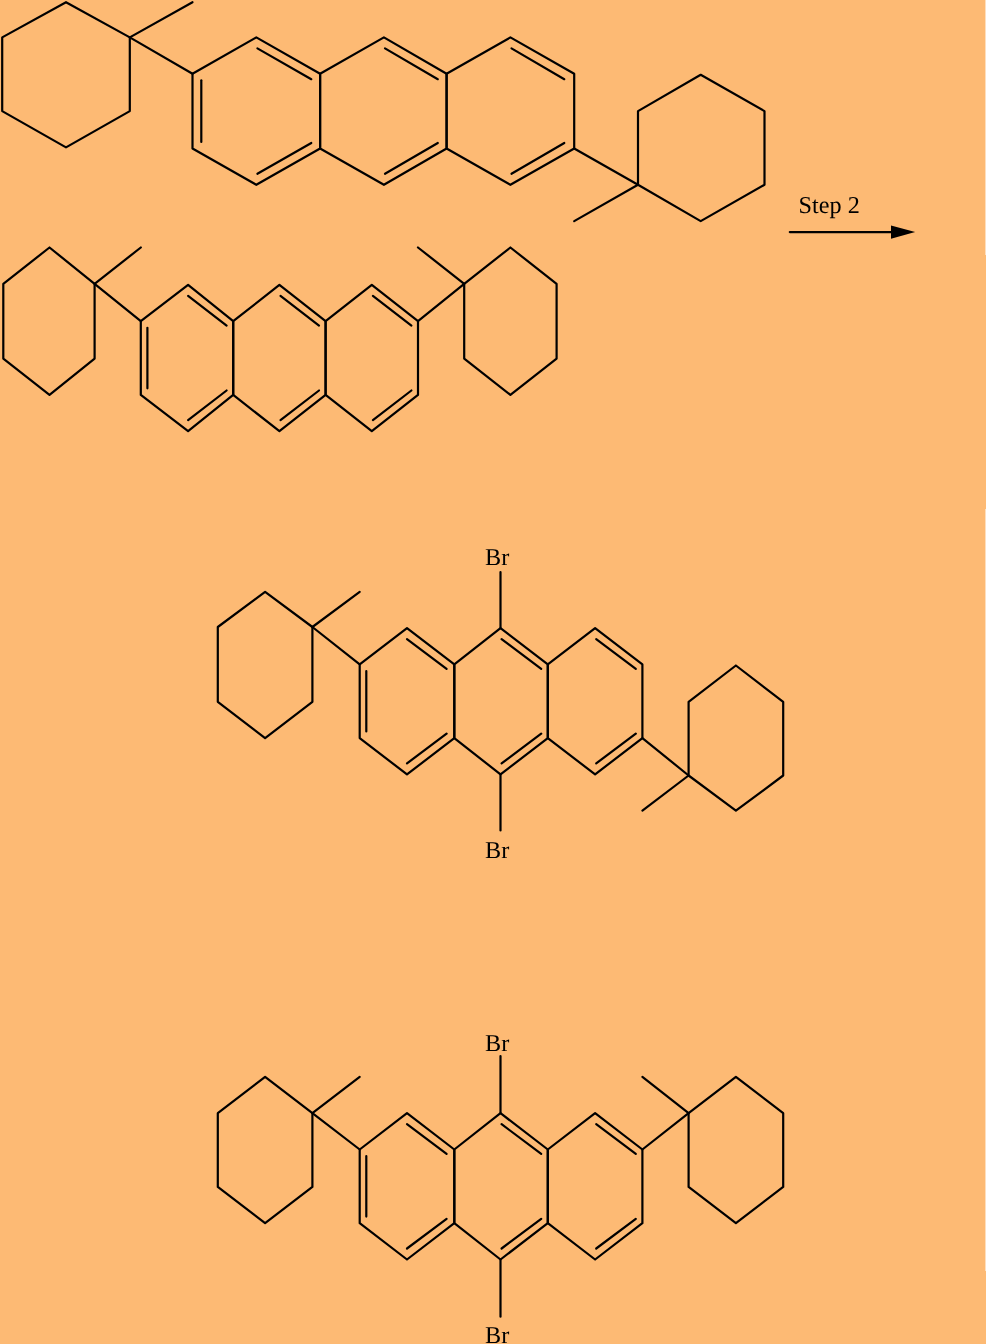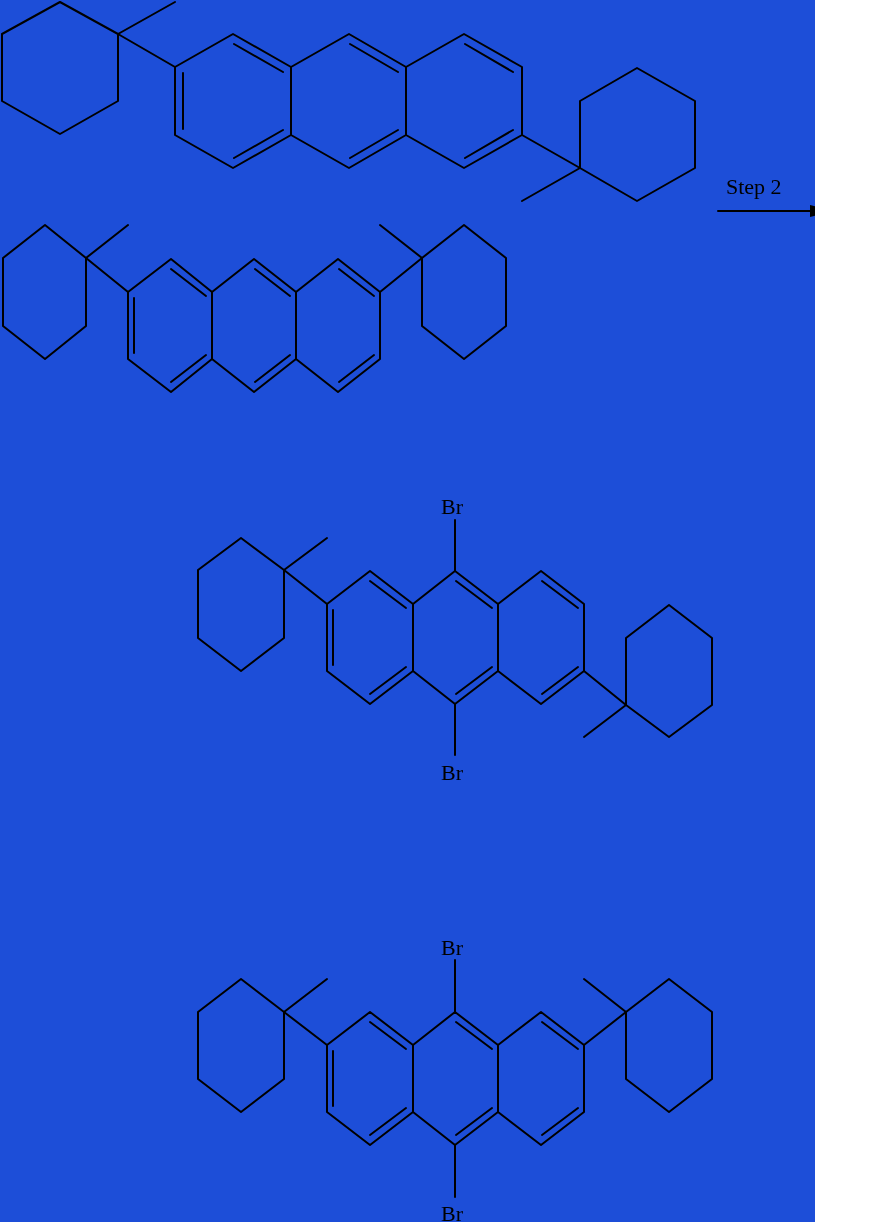--- a/index.html
+++ b/index.html
@@ -1,16 +1,16 @@
 <!DOCTYPE html>
 <html><head>
 <meta charset="utf-8">
 <style>
   html, body { margin:0; padding:0; background:#ffffff; }
-  #canvas { position:relative; width:815px; height:1222px; background:#1d4ed8; overflow:hidden; }
+  #canvas { position:relative; width:896px; height:1222px; background:#fdba74; overflow:hidden; }
   svg { position:absolute; left:0; top:0; }
   .bond { stroke:#000; stroke-width:2; fill:none; stroke-linecap:round; stroke-linejoin:round; }
   .lbl { font-family:"Liberation Serif","DejaVu Serif",serif; font-size:22px; fill:#000; }
 </style>
 </head>
 <body>
 
 <div id="canvas">
 <svg width="896" height="1222" viewBox="0 0 896 1222" xmlns="http://www.w3.org/2000/svg">
 

